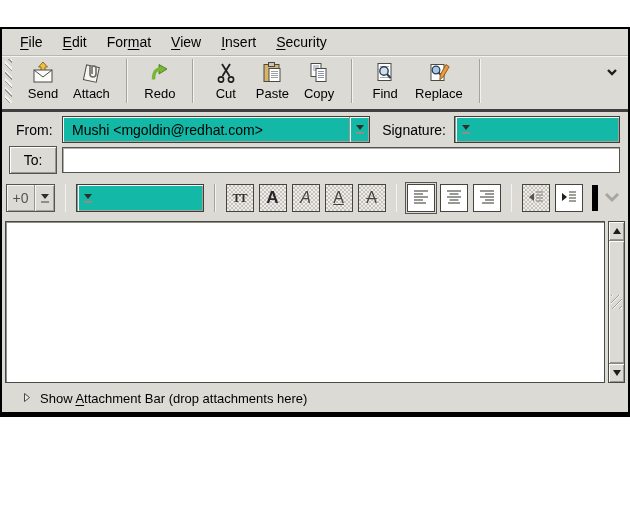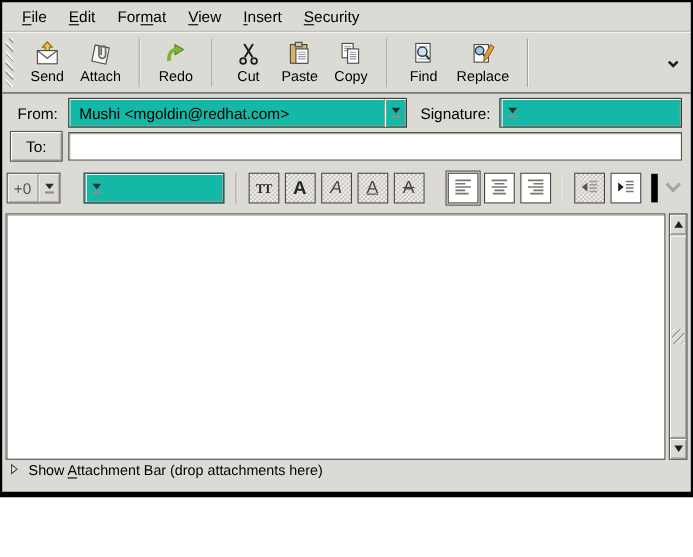--- a/index.html
+++ b/index.html
@@ -1,34 +1,34 @@
 <!DOCTYPE html>
 <html><head>
 <meta charset="utf-8">
 <style>
   * { box-sizing: border-box; margin: 0; padding: 0; }
   html,body { width:630px; height:506px; }
   body { font-family: "Liberation Sans", "DejaVu Sans", sans-serif; font-size:14px; color:#000; }
 
   .window {
-    width:630px; height:452px;
+    width:630px; height:390px;
     background:#dcdad5;
     border:2px solid #000; border-bottom-width:5px;
-    display:flex; flex-direction:column; overflow:hidden;
+    display:flex; flex-direction:column; overflow:hidden;margin-top:27px;
   }
 
   
   .menubar { height:27px; flex:0 0 27px; display:flex; align-items:center;
     padding-left:8px; border-bottom:1px solid #b8b6b0; }
   .menu-item { padding:3px 10px; cursor:default; }
   .u { text-decoration:underline; text-underline-offset:2px; }
 
   
-  .toolbar { height:56px; flex:0 0 56px; display:flex; align-items:center;
-    padding:2px 6px 2px 2px; border-top:1px solid #f4f3ef; border-bottom:1px solid #404040; }
+  .toolbar { height:56px; flex:0 0 56px; display:flex; align-items:flex-start;
+    padding:2px 6px 2px 2px; border-top:1px solid #f4f3ef; border-bottom:3px solid #404040; }
   .grip { width:7px; height:44px; margin:0 8px 0 1px;
     background-image:repeating-linear-gradient(45deg, transparent 0 3px, #98968f 3px 4px, #f2f1ed 4px 6px); }
   .tbtn { display:flex; flex-direction:column; align-items:center; justify-content:center;
     padding:2px 7px; gap:1px; min-width:46px; }
   .tbtn svg { display:block; }
   .tlabel { font-size:13px; }
   .tsep { width:2px; height:44px; margin:0 9px;
     background:#a5a39d; border-right:1px solid #f4f3ef; }
   .overflow { margin-left:auto; padding:4px; }
 
@@ -92,21 +92,21 @@
   .sb-up { border-bottom:1px solid #8a8882; }
   .sb-down { border-top:1px solid #8a8882; }
   .arr-up { width:0; height:0; border:4px solid transparent; border-top:0; border-bottom:6px solid #1d1d1b; }
   .arr-down { width:0; height:0; border:4px solid transparent; border-bottom:0; border-top:6px solid #1d1d1b; }
   .sb-thumb { flex:1; box-shadow: inset 1px 1px 0 #fff, inset -1px -1px 0 #98968f;
     display:flex; align-items:center; justify-content:center; }
   .thumb-grip { width:11px; height:14px;
     background:repeating-linear-gradient(135deg, #a29f99 0 1px, #f6f5f2 1px 2px, transparent 2px 5px); }
 
   
-  .attachbar { height:27px; flex:0 0 27px; display:flex; gap:9px; padding:0 8px 0 7px; font-size:13px; }
+  .attachbar { height:27px; flex:0 0 27px; display:flex; align-items:center; gap:9px; padding:0 8px 0 21px; font-size:13px; }
 </style>
 </head>
 <body>
 
 <div class="window">
 
   <div class="menubar">
     <span class="menu-item"><span class="u">F</span><span>ile</span></span>
     <span class="menu-item"><span class="u">E</span><span>dit</span></span>
     <span class="menu-item"><span>For</span><span class="u">m</span><span>at</span></span>

